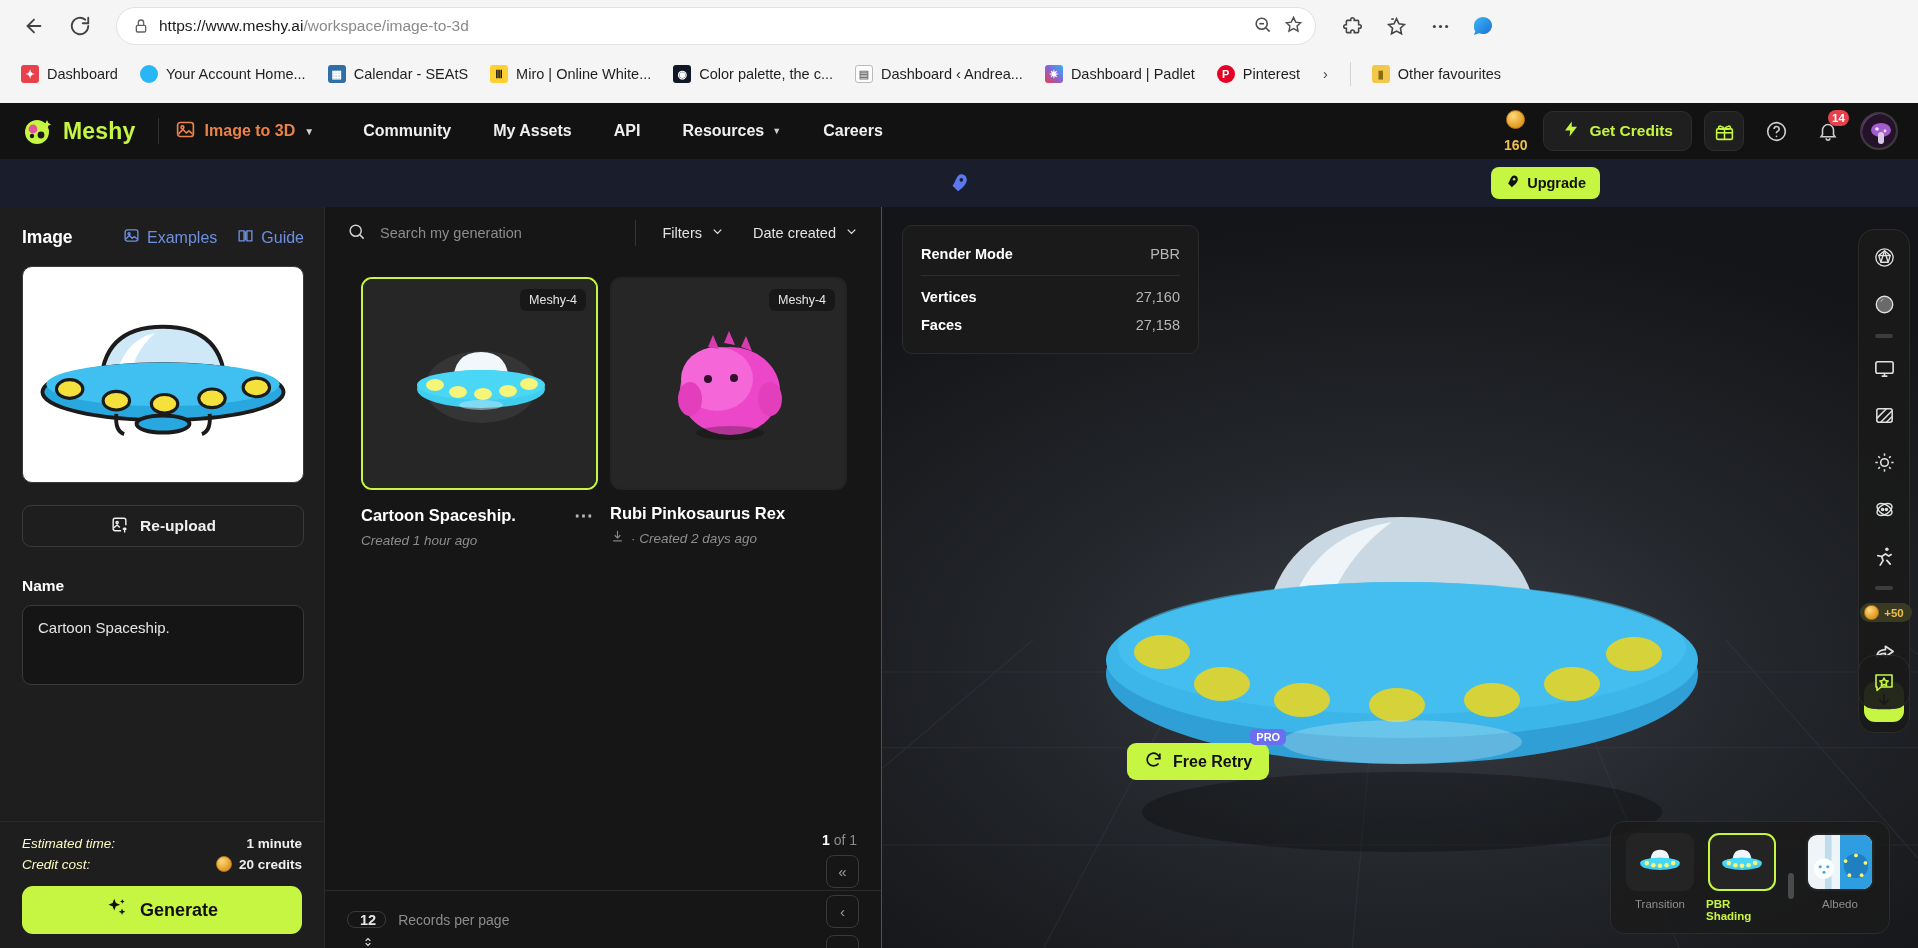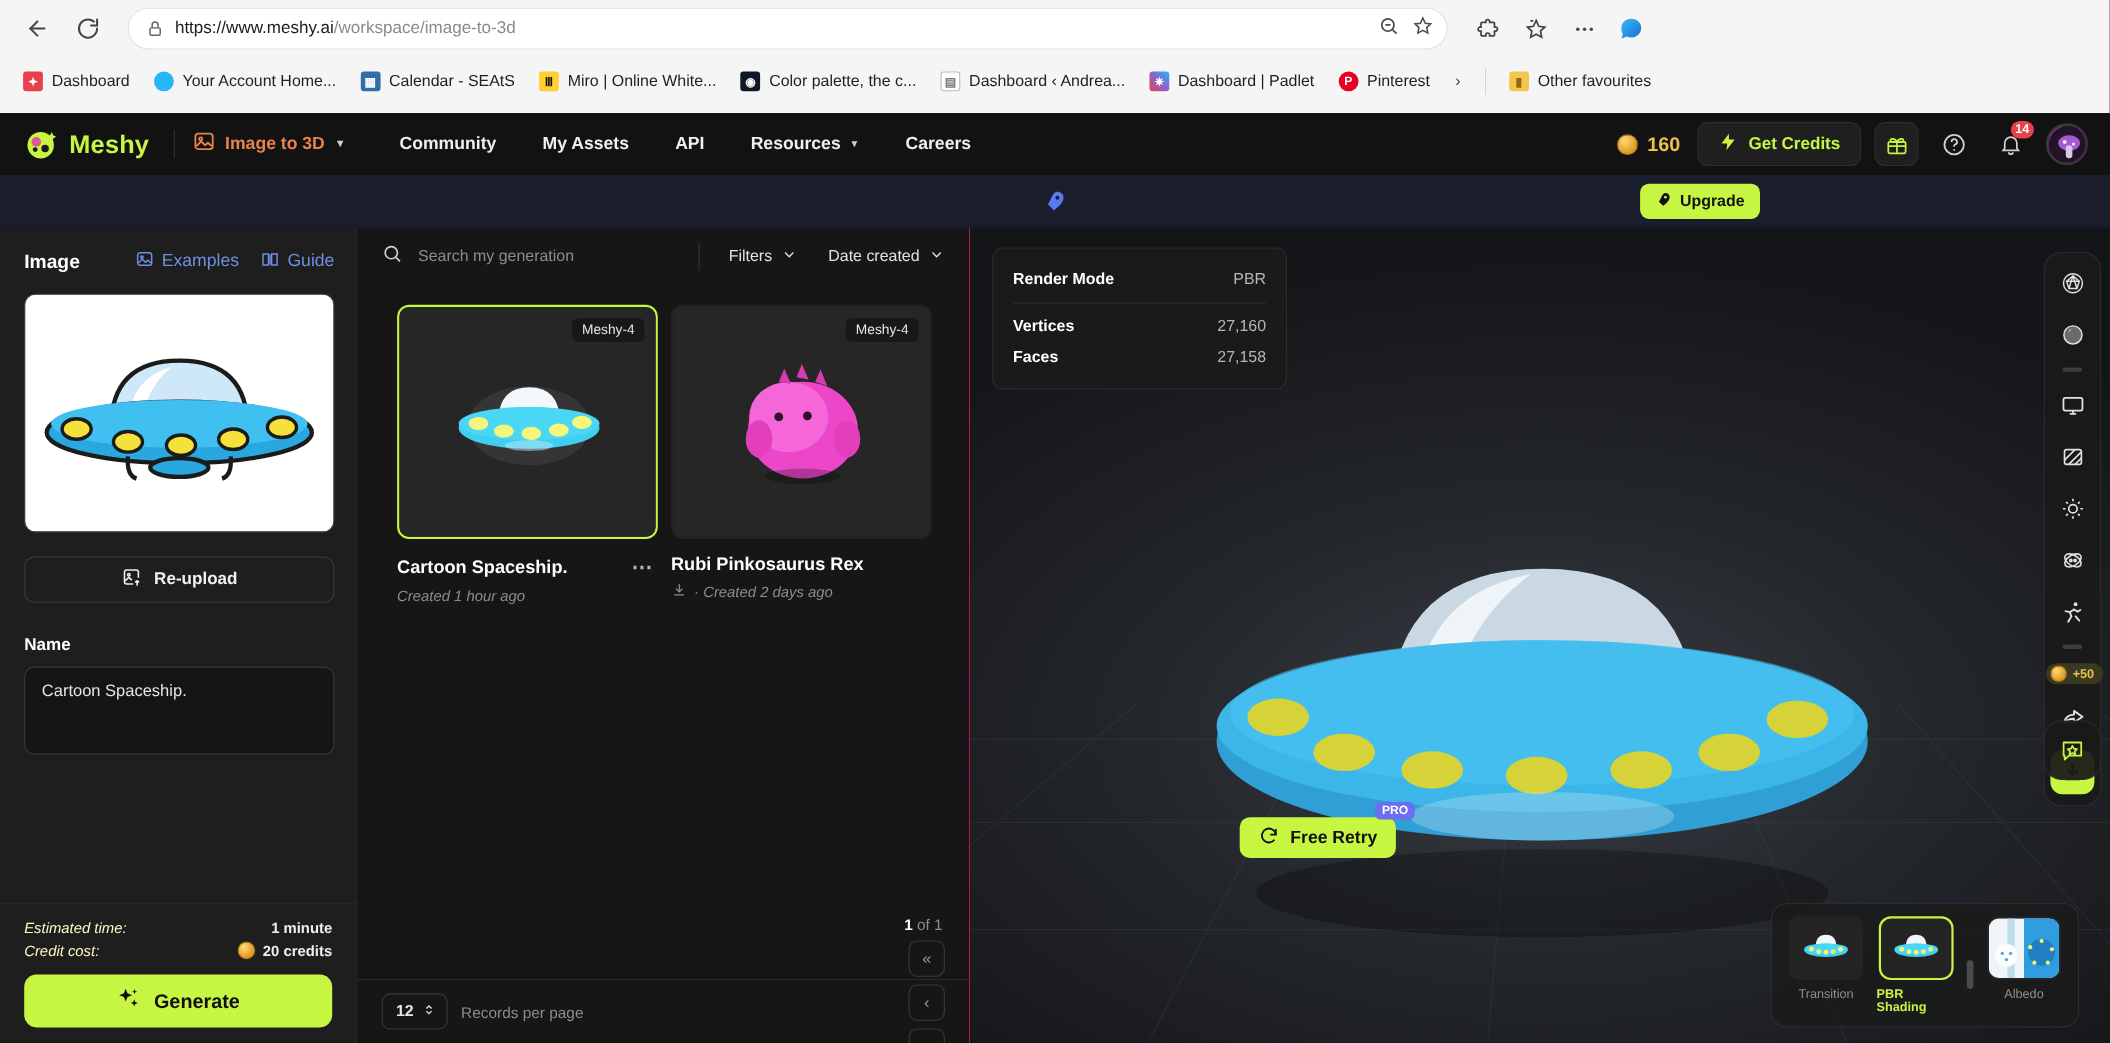--- a/index.html
+++ b/index.html
@@ -56,21 +56,21 @@
   .logo-text { font-size: 23px; font-weight: 700; color: #c6f542; letter-spacing: .2px; }
   .nav-divider { width: 1px; height: 26px; background: #323232; }
   .mode-pill {
     display: flex; align-items: center; gap: 9px; padding: 0 14px 0 16px; height: 40px;
     color: #e9834a; font-size: 16px; font-weight: 600;
   }
   .mode-pill .chev { color: #cfcfcf; font-size: 10px; }
   .navlinks { display: flex; align-items: center; gap: 0; margin-left: 14px; }
   .navlink { color: #f0f0f0; font-size: 16px; font-weight: 600; padding: 0 21px; display:flex; align-items:center; gap: 8px; height: 40px;}
   .nav-right { margin-left: auto; display: flex; align-items: center; gap: 12px; }
-  .credit-chip { display: flex; align-items: center; gap: 8px; color: #eec04a; font-size: 18px; font-weight: 700; padding-right: 4px;}
+  .credit-chip { display: flex; align-items: center; gap: 8px; color: #eec04a; font-size: 14px; font-weight: 700; padding-right: 4px; flex-direction: column;}
   .coin { width: 19px; height: 19px; border-radius: 50%; background: radial-gradient(circle at 35% 30%, #ffd97a, #e09a23 70%); border: 1px solid #b9791a; }
   .get-credits {
     background: #1f1f1f; border: 1px solid #2e2e2e; color: #c6f542; height: 40px; border-radius: 10px;
     display: flex; align-items: center; gap: 9px; padding: 0 18px; font-size: 15.5px; font-weight: 700;
   }
   .icon-btn { width: 40px; height: 40px; border-radius: 10px; display: flex; align-items: center; justify-content: center; color: #cfcfcf; position: relative; }
   .icon-btn.bordered { border: 1px solid #2e2e2e; background: #1f1f1f; color: #c6f542; }
   .badge {
     position: absolute; top: -1px; right: -1px; min-width: 21px; height: 16px; border-radius: 10px;
     background: #e8414b; color: #fff; font-size: 11.5px; font-weight: 700; display: flex; align-items: center; justify-content: center; padding: 0 0;
@@ -138,34 +138,34 @@
     font-size: 12.5px; border-radius: 6px; padding: 4px 9px;
   }
   .card-title { margin-top: 14px; font-size: 16.5px; font-weight: 700; color: #fff; display: flex; align-items: center; }
   .card-title .dots { margin-left: auto; color: #b6b6b6; font-size: 19px; letter-spacing: 1px; padding-right: 4px;}
   .card-sub { margin-top: 6px; font-size: 13.5px; color: #8d8d8d; display: flex; align-items: center; gap: 6px; font-style: italic; }
   .pager {
     margin-top: auto; height: 58px; border-top: 1px solid #2a2a2a; display: flex; align-items: center; padding: 0 18px 0 22px; gap: 12px;
   }
   .rpp {
     display: flex; align-items: center; gap: 7px; border: 1px solid #3a3a3a; border-radius: 8px;
-    height: 33px; padding: 0 9px 0 12px; color: #e6e6e6; font-size: 14.5px; font-weight: 600;
+    height: 17px; padding: 0 9px 0 12px; color: #e6e6e6; font-size: 14.5px; font-weight: 600; flex-direction: column;
   }
   .rpp-label { color: #8c8c8c; font-size: 14px; }
   .pg-right { margin-left: auto; display: flex; align-items: center; gap: 7px; flex-direction: column; }
   .pg-count { font-size: 14px; color: #8c8c8c; margin-right: 6px; }
   .pg-count b { color: #fff; }
   .pg-btn { width: 33px; height: 33px; border: 1px solid #3a3a3a; border-radius: 8px; display: flex; align-items: center; justify-content: center; color: #9f9f9f; font-size: 15px; }
 
   
   .viewer { flex: 1 1 auto; position: relative; background:
      radial-gradient(ellipse 75% 60% at 50% 62%, #3a3f46 0%, #24272c 45%, #141518 100%); overflow: hidden; }
   .grid-lines { position: absolute; inset: 0; pointer-events: none; opacity: .45; }
   .info-card {
-    position: absolute; left: 20px; top: 18px; width: 268px; background: #1a1a1a; border: 1px solid #2b2b2b;
+    position: absolute; left: 20px; top: 18px; width: 297px; background: #1a1a1a; border: 1px solid #2b2b2b;
     border-radius: 10px; padding: 14px 18px;
   }
   .info-row { display: flex; align-items: center; font-size: 14.5px; padding: 6px 0; }
   .info-row .k { color: #fff; font-weight: 700; }
   .info-row .v { margin-left: auto; color: #b6b6b6; }
   .info-hr { height: 1px; background: #2e2e2e; margin: 7px 0; }
 
   .free-retry {
     position: absolute; left: 245px; bottom: 168px; background: #c6f542; color: #111; border-radius: 9px;
     height: 37px; display: flex; align-items: center; gap: 10px; padding: 0 17px; font-size: 16px; font-weight: 700;

